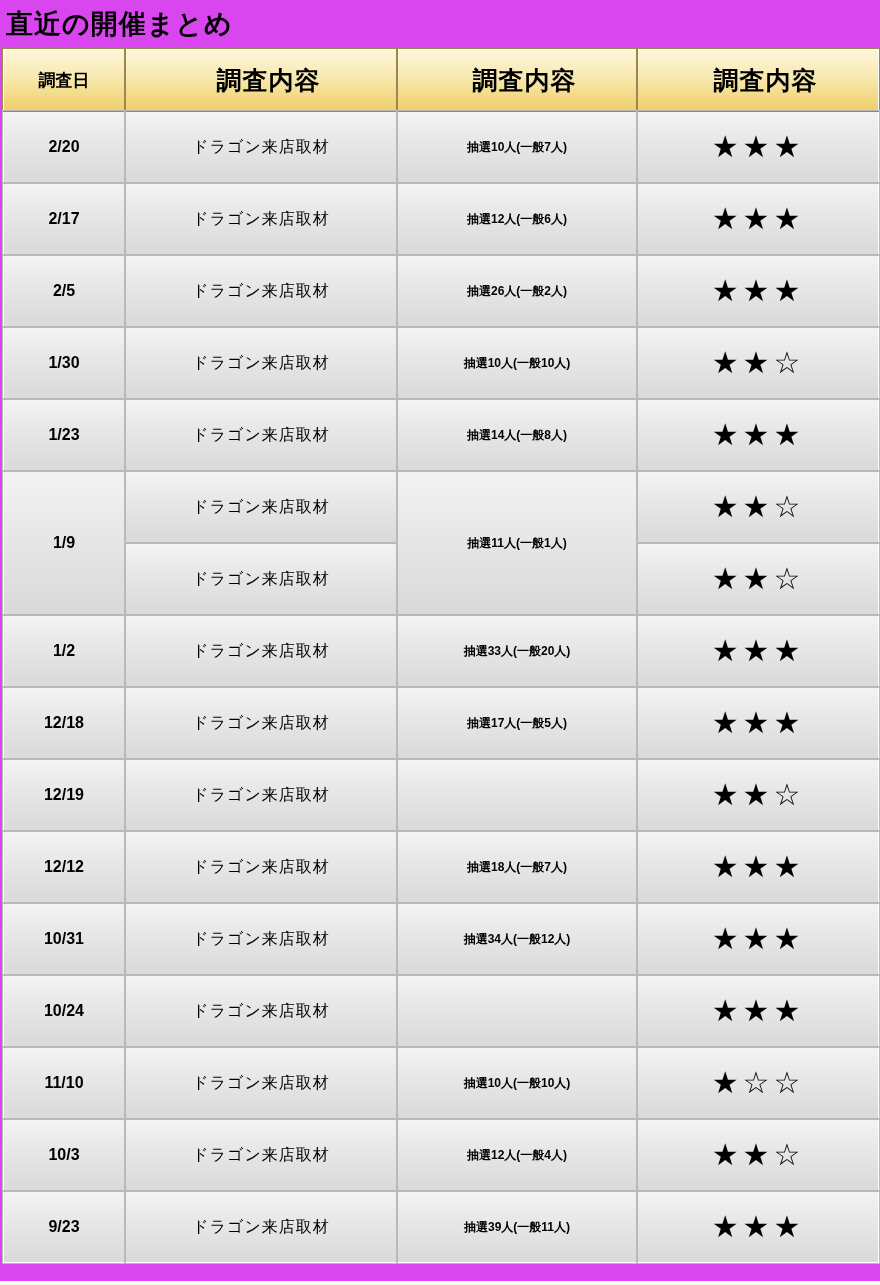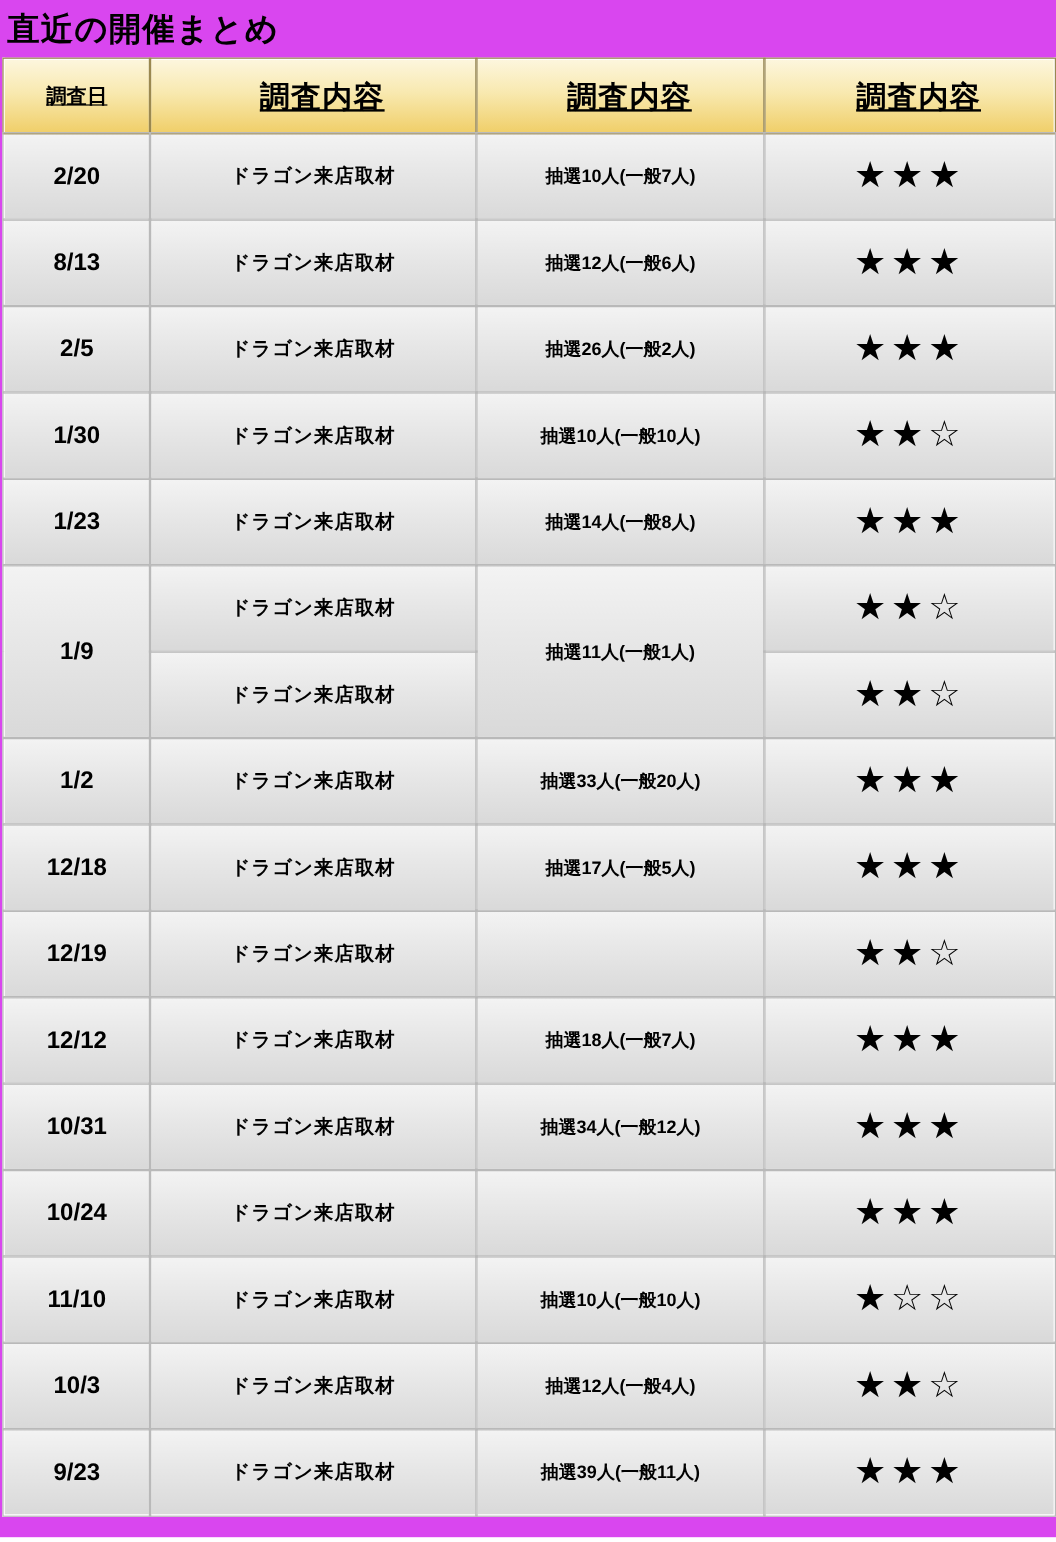--- a/index.html
+++ b/index.html
@@ -43,32 +43,31 @@
     text-align: center;
     vertical-align: middle;
     color: #000000;
   }
   table.summary thead th {
     height: 62px;
     background: linear-gradient(to bottom, #fdf6dd 0%, #f8e9b0 45%, #f0cf6a 100%);
     font-weight: bold;
     border: 2px solid #ffffff;
     outline: 1px solid #9a8850;
-    text-decoration: underline;
   }
   th.h-date { font-size: 17px; }
   th.h-content, th.h-people, th.h-rating { font-size: 25px; letter-spacing: 1px; padding-left: 16px; }
 
   table.summary tbody td {
     background: linear-gradient(to bottom, #f3f3f3 0%, #e8e8e8 40%, #d9d9d9 100%);
     height: 72px;
   }
-  td.date { font-size: 20px; font-weight: bold; }
-  td.content { font-size: 16px; font-weight: bold; letter-spacing: 1px; }
-  td.people { font-size: 15px; font-weight: bold; }
+  td.date { font-size: 16px; font-weight: bold; }
+  td.content { font-size: 16px; font-weight: normal; letter-spacing: 1px; }
+  td.people { font-size: 12px; font-weight: bold; }
   td.rating { font-size: 30px; letter-spacing: 4px; line-height: 1; white-space: nowrap; }
   td.half { height: 36px; }
 </style>
 </head>
 <body>
 
 <div id="page">
 
   <div class="page-title">直近の開催まとめ</div>
 
@@ -90,21 +89,21 @@
     <tbody>
 
       <tr>
         <td class="date">2/20</td>
         <td class="content">ドラゴン来店取材</td>
         <td class="people">抽選10人(一般7人)</td>
         <td class="rating">★★★</td>
       </tr>
 
       <tr>
-        <td class="date">8/13</td>
+        <td class="date">2/17</td>
         <td class="content">ドラゴン来店取材</td>
         <td class="people">抽選12人(一般6人)</td>
         <td class="rating">★★★</td>
       </tr>
 
       <tr>
         <td class="date">2/5</td>
         <td class="content">ドラゴン来店取材</td>
         <td class="people">抽選26人(一般2人)</td>
         <td class="rating">★★★</td>

